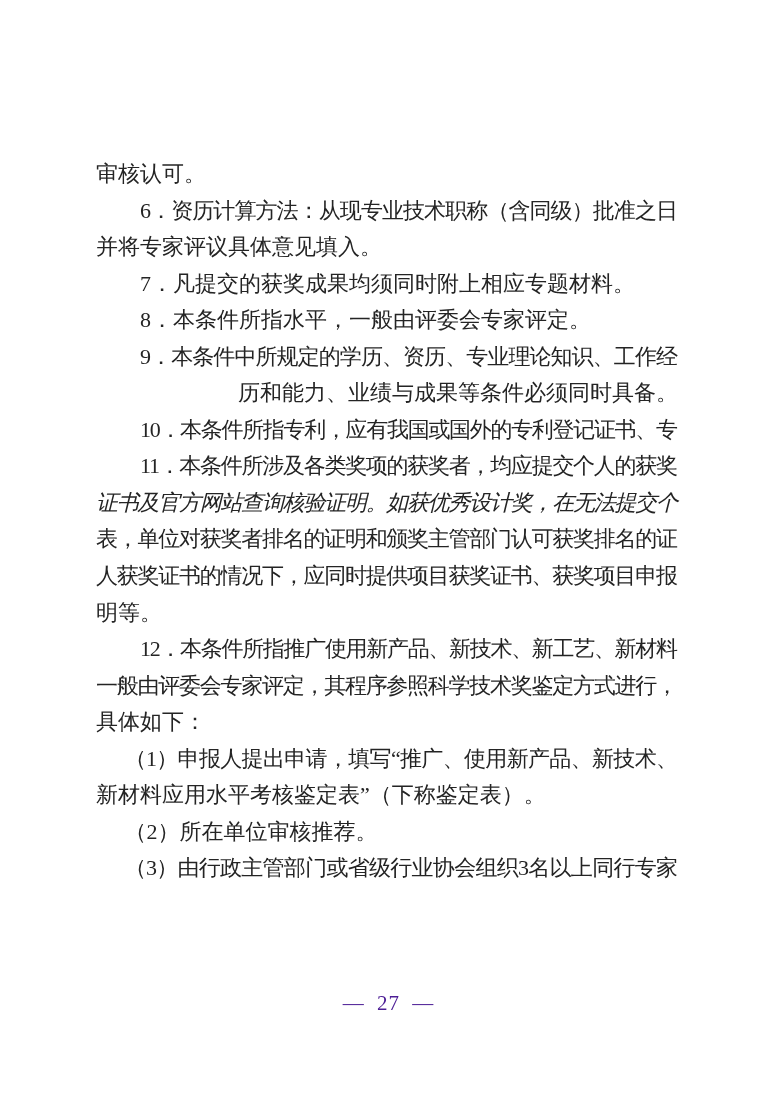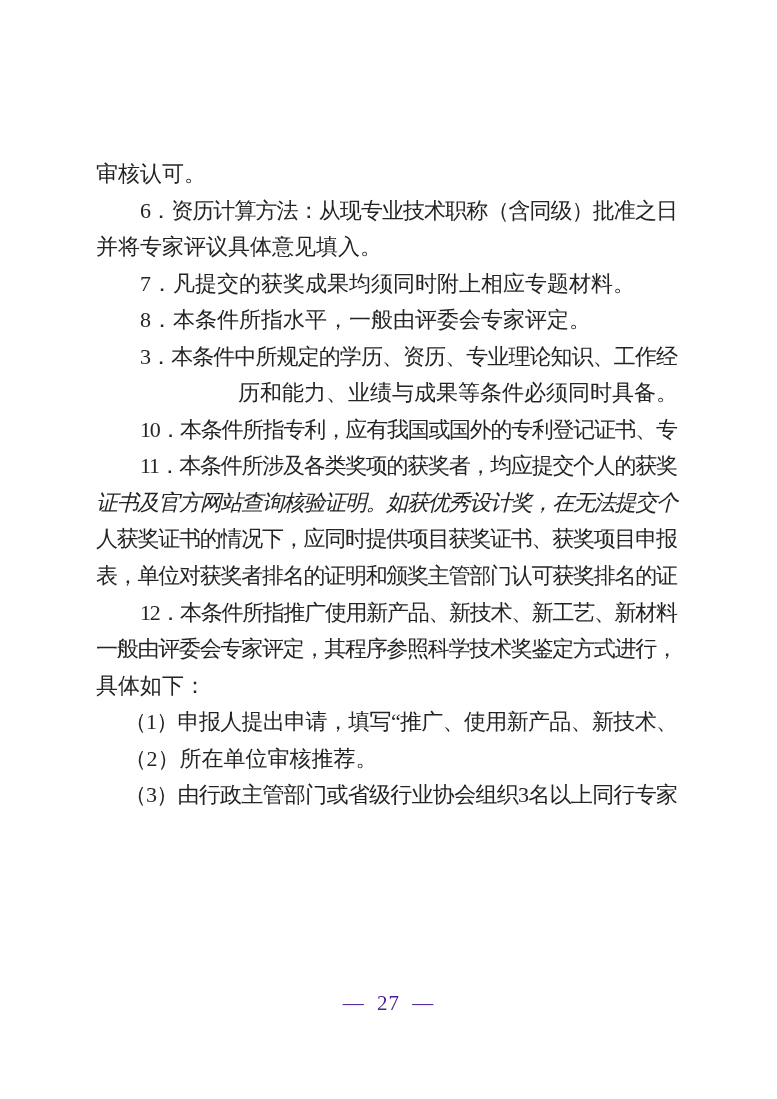--- a/index.html
+++ b/index.html
@@ -52,28 +52,30 @@
 </head>
 <body style="background: rgb(255, 255, 255);">
 
 <div class="page">
   <div class="text-block" id="text-block" style="color: rgb(36, 36, 36);">
       <div class="line" style="padding-left: 0px;"><span>审核认可。</span></div>
       <div class="line" style="padding-left: 44px;"><span style="letter-spacing: -0.92px;">6．资历计算方法：从现专业技术职称（含同级）批准之日</span></div>
       <div class="line" style="padding-left: 0px;"><span>并将专家评议具体意见填入。</span></div>
       <div class="line" style="padding-left: 44px;"><span>7．凡提交的获奖成果均须同时附上相应专题材料。</span></div>
       <div class="line" style="padding-left: 44px;"><span>8．本条件所指水平，一般由评委会专家评定。</span></div>
-      <div class="line" style="padding-left: 44px;"><span style="letter-spacing: -0.92px;">3．本条件中所规定的学历、资历、专业理论知识、工作经</span></div>
+      <div class="line" style="padding-left: 44px;"><span style="letter-spacing: -0.92px;">9．本条件中所规定的学历、资历、专业理论知识、工作经</span></div>
       <div class="line" style="padding-left: 0px; text-align: right;"><span>历和能力、业绩与成果等条件必须同时具备。</span></div>
       <div class="line" style="padding-left: 44px;"><span style="letter-spacing: -1.30769px;">10．本条件所指专利，应有我国或国外的专利登记证书、专</span></div>
       <div class="line" style="padding-left: 44px;"><span style="letter-spacing: -1.27644px;">11．本条件所涉及各类奖项的获奖者，均应提交个人的获奖</span></div>
       <div class="line" style="padding-left: 0px;"><span style="letter-spacing: -1.25926px; font-style: italic;">证书及官方网站查询核验证明。如获优秀设计奖，在无法提交个</span></div>
+      <div class="line" style="padding-left: 0px;"><span style="letter-spacing: -1.25926px;">表，单位对获奖者排名的证明和颁奖主管部门认可获奖排名的证</span></div>
       <div class="line" style="padding-left: 0px;"><span style="letter-spacing: -1.25926px;">人获奖证书的情况下，应同时提供项目获奖证书、获奖项目申报</span></div>
-      <div class="line" style="padding-left: 0px;"><span style="letter-spacing: -1.25926px;">表，单位对获奖者排名的证明和颁奖主管部门认可获奖排名的证</span></div>
+      <div class="line" style="padding-left: 0px;"><span>明等。</span></div>
       <div class="line" style="padding-left: 44px;"><span style="letter-spacing: -1.30769px;">12．本条件所指推广使用新产品、新技术、新工艺、新材料</span></div>
       <div class="line" style="padding-left: 0px;"><span style="letter-spacing: -1.25926px;">一般由评委会专家评定，其程序参照科学技术奖鉴定方式进行，</span></div>
       <div class="line" style="padding-left: 0px;"><span>具体如下：</span></div>
       <div class="line" style="padding-left: 28.6px;"><span style="letter-spacing: -0.667909px;">（1）申报人提出申请，填写“推广、使用新产品、新技术、</span></div>
+      <div class="line" style="padding-left: 0px;"><span>新材料应用水平考核鉴定表”（下称鉴定表）。</span></div>
       <div class="line" style="padding-left: 28.6px;"><span>（2）所在单位审核推荐。</span></div>
       <div class="line" style="padding-left: 28.6px;"><span style="letter-spacing: -0.715385px;">（3）由行政主管部门或省级行业协会组织3名以上同行专家</span></div>
     </div>
   <div class="page-number">— 27 —</div>
 </div>
 
 </body></html>

